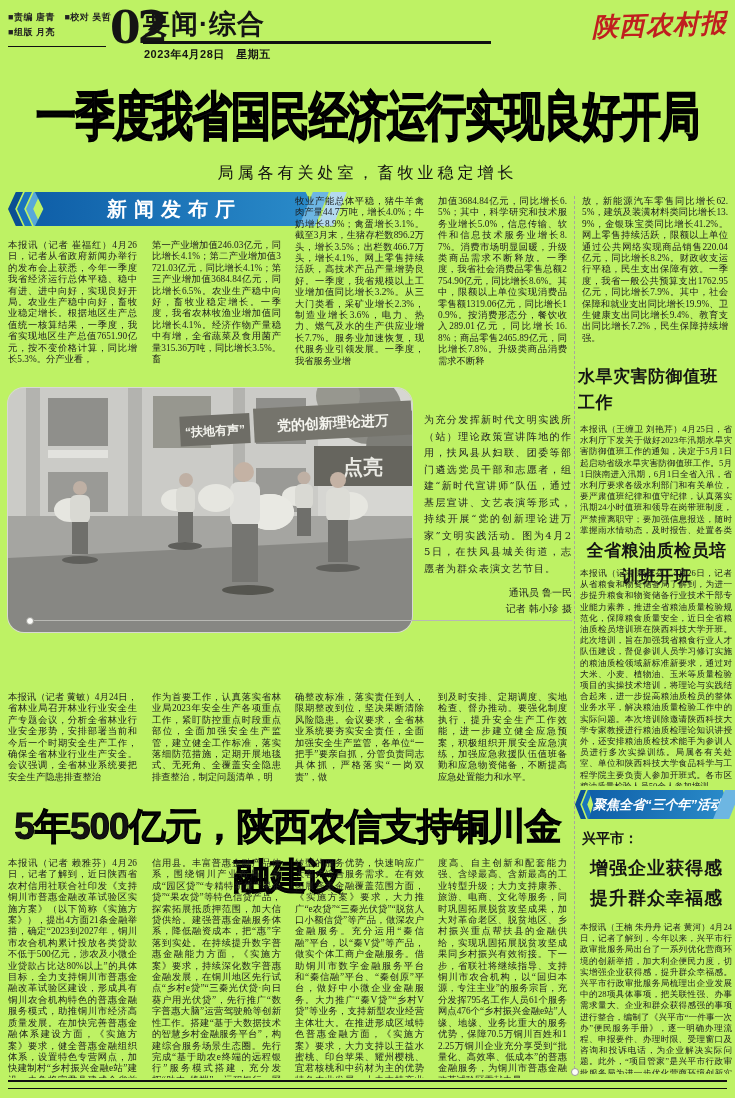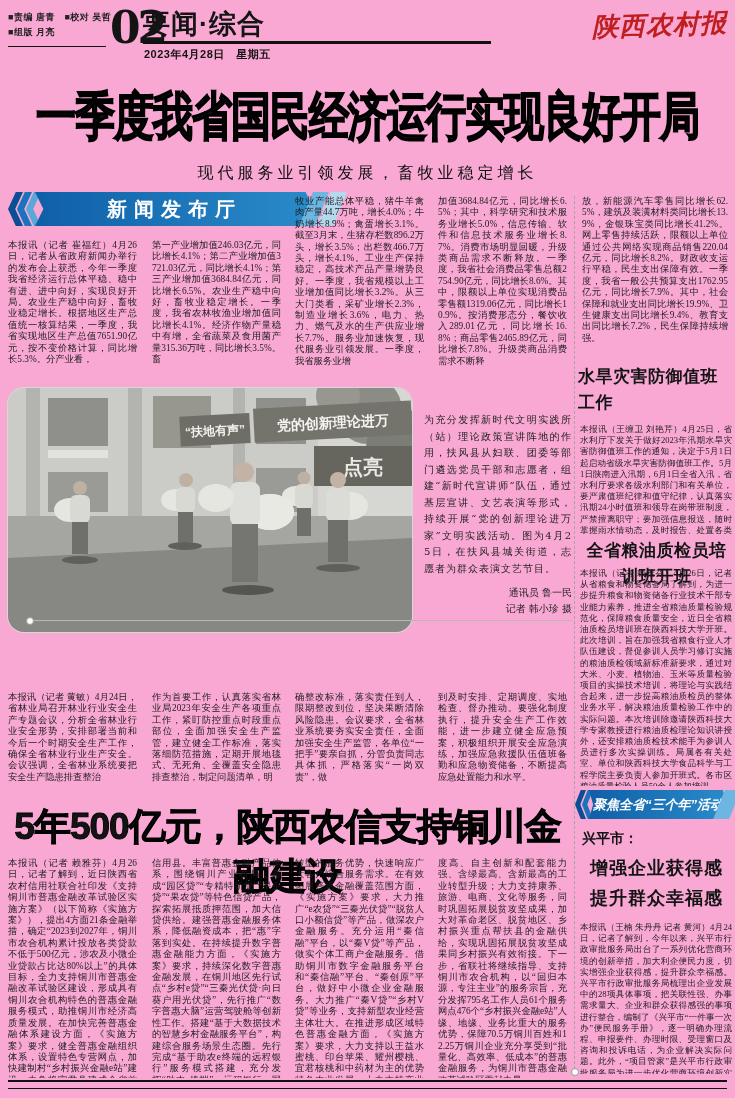--- a/index.html
+++ b/index.html
@@ -1,16 +1,16 @@
 <!DOCTYPE html>
 <html><head>
 <meta charset="utf-8">
 <style>
   html,body{margin:0;padding:0;background:#e8e8e4;}
-  #paper{position:relative;width:735px;height:1098px;background:#f9a8d4;margin:0 auto;
+  #paper{position:relative;width:735px;height:1098px;background:#bef264;margin:0 auto;
          font-family:"Liberation Sans",sans-serif;color:#141414;overflow:hidden;}
 
   
   .editors{position:absolute;left:8px;top:10px;width:120px;font-size:9px;font-weight:bold;
            line-height:15px;color:#222;letter-spacing:.5px;}
   .editors-rule{position:absolute;left:8px;top:46px;width:98px;border-top:1.5px solid #111;}
   .page-num{position:absolute;left:110px;top:2px;font-family:"DejaVu Serif",serif;
             font-size:44px;font-weight:900;letter-spacing:-3px;}
   .section-title{position:absolute;left:143px;top:6px;font-size:27px;font-weight:900;letter-spacing:1px;}
   .section-rule{position:absolute;left:143px;top:41px;width:348px;height:2.5px;background:#111;}
@@ -121,34 +121,34 @@
     <div>■组版 月亮</div>
   </div>
   <div class="editors-rule"></div>
   <div class="page-num">02</div>
   <div class="section-title">要闻·综合</div>
   <div class="section-rule"></div>
   <div class="date-line">2023年4月28日　星期五</div>
   <div class="masthead">陕西农村报</div>
 
   <div class="headline">一季度我省国民经济运行实现良好开局</div>
-  <div class="subtitle">现代服务业引领发展，畜牧业稳定增长</div>
+  <div class="subtitle">局属各有关处室，畜牧业稳定增长</div>
 
   <div class="banner news-banner">
     <span class="chev c1"></span>
     <span class="chev c2"></span>
     <span class="chev c3"></span>
     <div class="banner-bar">新闻发布厅</div>
     <span class="tail t1"></span>
     <span class="tail t2"></span>
   </div>
 
   <div class="col lead-c1">本报讯（记者 崔福红）4月26日，记者从省政府新闻办举行的发布会上获悉，今年一季度我省经济运行总体平稳、稳中有进、进中向好，实现良好开局。农业生产稳中向好，畜牧业稳定增长。根据地区生产总值统一核算结果，一季度，我省实现地区生产总值7651.90亿元，按不变价格计算，同比增长5.3%。分产业看，</div>
   <div class="col lead-c2">第一产业增加值246.03亿元，同比增长4.1%；第二产业增加值3721.03亿元，同比增长4.1%；第三产业增加值3684.84亿元，同比增长6.5%。农业生产稳中向好，畜牧业稳定增长。一季度，我省农林牧渔业增加值同比增长4.1%。经济作物产量稳中有增，全省蔬菜及食用菌产量315.36万吨，同比增长3.5%。畜</div>
-  <div class="col lead-c3">牧业产能总体平稳，猪牛羊禽肉产量44.7万吨，增长4.0%；牛奶增长8.9%；禽蛋增长3.1%。截至3月末，生猪存栏数896.2万头，增长3.5%；出栏数466.7万头，增长4.1%。工业生产保持稳定，高技术产品产量增势良好。一季度，我省规模以上工业增加值同比增长3.2%。从三大门类看，采矿业增长2.3%，制造业增长3.6%，电力、热力、燃气及水的生产供应业增长7.7%。服务业加速恢复，现代服务业引领发展。一季度，我省服务业增</div>
+  <div class="col lead-c3">牧业产能总体平稳，猪牛羊禽肉产量44.7万吨，增长4.0%；牛奶增长8.9%；禽蛋增长3.1%。截至3月末，生猪存栏数896.2万头，增长3.5%；出栏数466.7万头，增长4.1%。网上零售持续活跃，高技术产品产量增势良好。一季度，我省规模以上工业增加值同比增长3.2%。从三大门类看，采矿业增长2.3%，制造业增长3.6%，电力、热力、燃气及水的生产供应业增长7.7%。服务业加速恢复，现代服务业引领发展。一季度，我省服务业增</div>
   <div class="col lead-c4">加值3684.84亿元，同比增长6.5%；其中，科学研究和技术服务业增长5.0%，信息传输、软件和信息技术服务业增长8.7%。消费市场明显回暖，升级类商品需求不断释放。一季度，我省社会消费品零售总额2754.90亿元，同比增长8.6%。其中，限额以上单位实现消费品零售额1319.06亿元，同比增长10.9%。按消费形态分，餐饮收入289.01亿元，同比增长16.8%；商品零售2465.89亿元，同比增长7.8%。升级类商品消费需求不断释</div>
   <div class="col lead-c5">放，新能源汽车零售同比增长62.5%，建筑及装潢材料类同比增长13.9%，金银珠宝类同比增长41.2%。网上零售持续活跃，限额以上单位通过公共网络实现商品销售220.04亿元，同比增长8.2%。财政收支运行平稳，民生支出保障有效。一季度，我省一般公共预算支出1762.95亿元，同比增长7.9%。其中，社会保障和就业支出同比增长19.9%、卫生健康支出同比增长9.4%、教育支出同比增长7.2%，民生保障持续增强。</div>
 
   <div class="photo">
     <svg width="404" height="244" viewBox="0 0 404 244">
       <rect x="0" y="0" width="404" height="244" fill="#d6d6d2"></rect>
 
       <rect x="0" y="0" width="310" height="150" fill="#cbcbc7"></rect>
       <rect x="18" y="0" width="14" height="150" fill="#b3b3af"></rect>
       <rect x="120" y="0" width="14" height="150" fill="#b3b3af"></rect>

